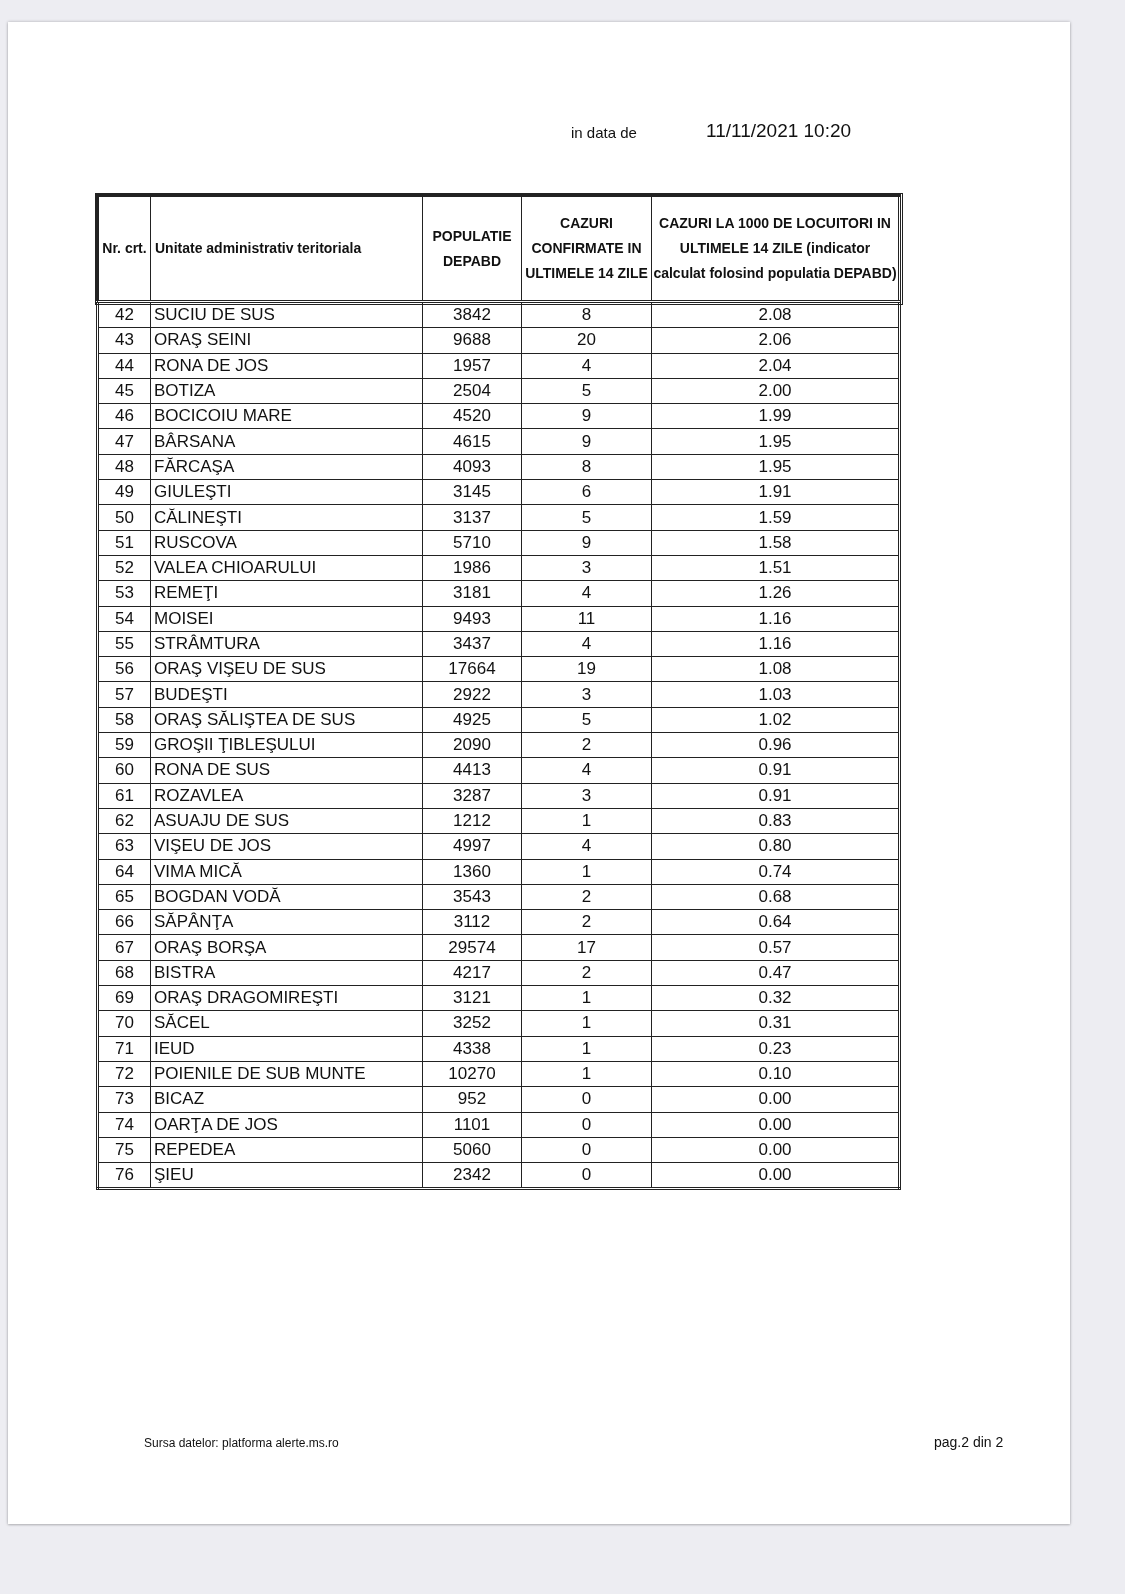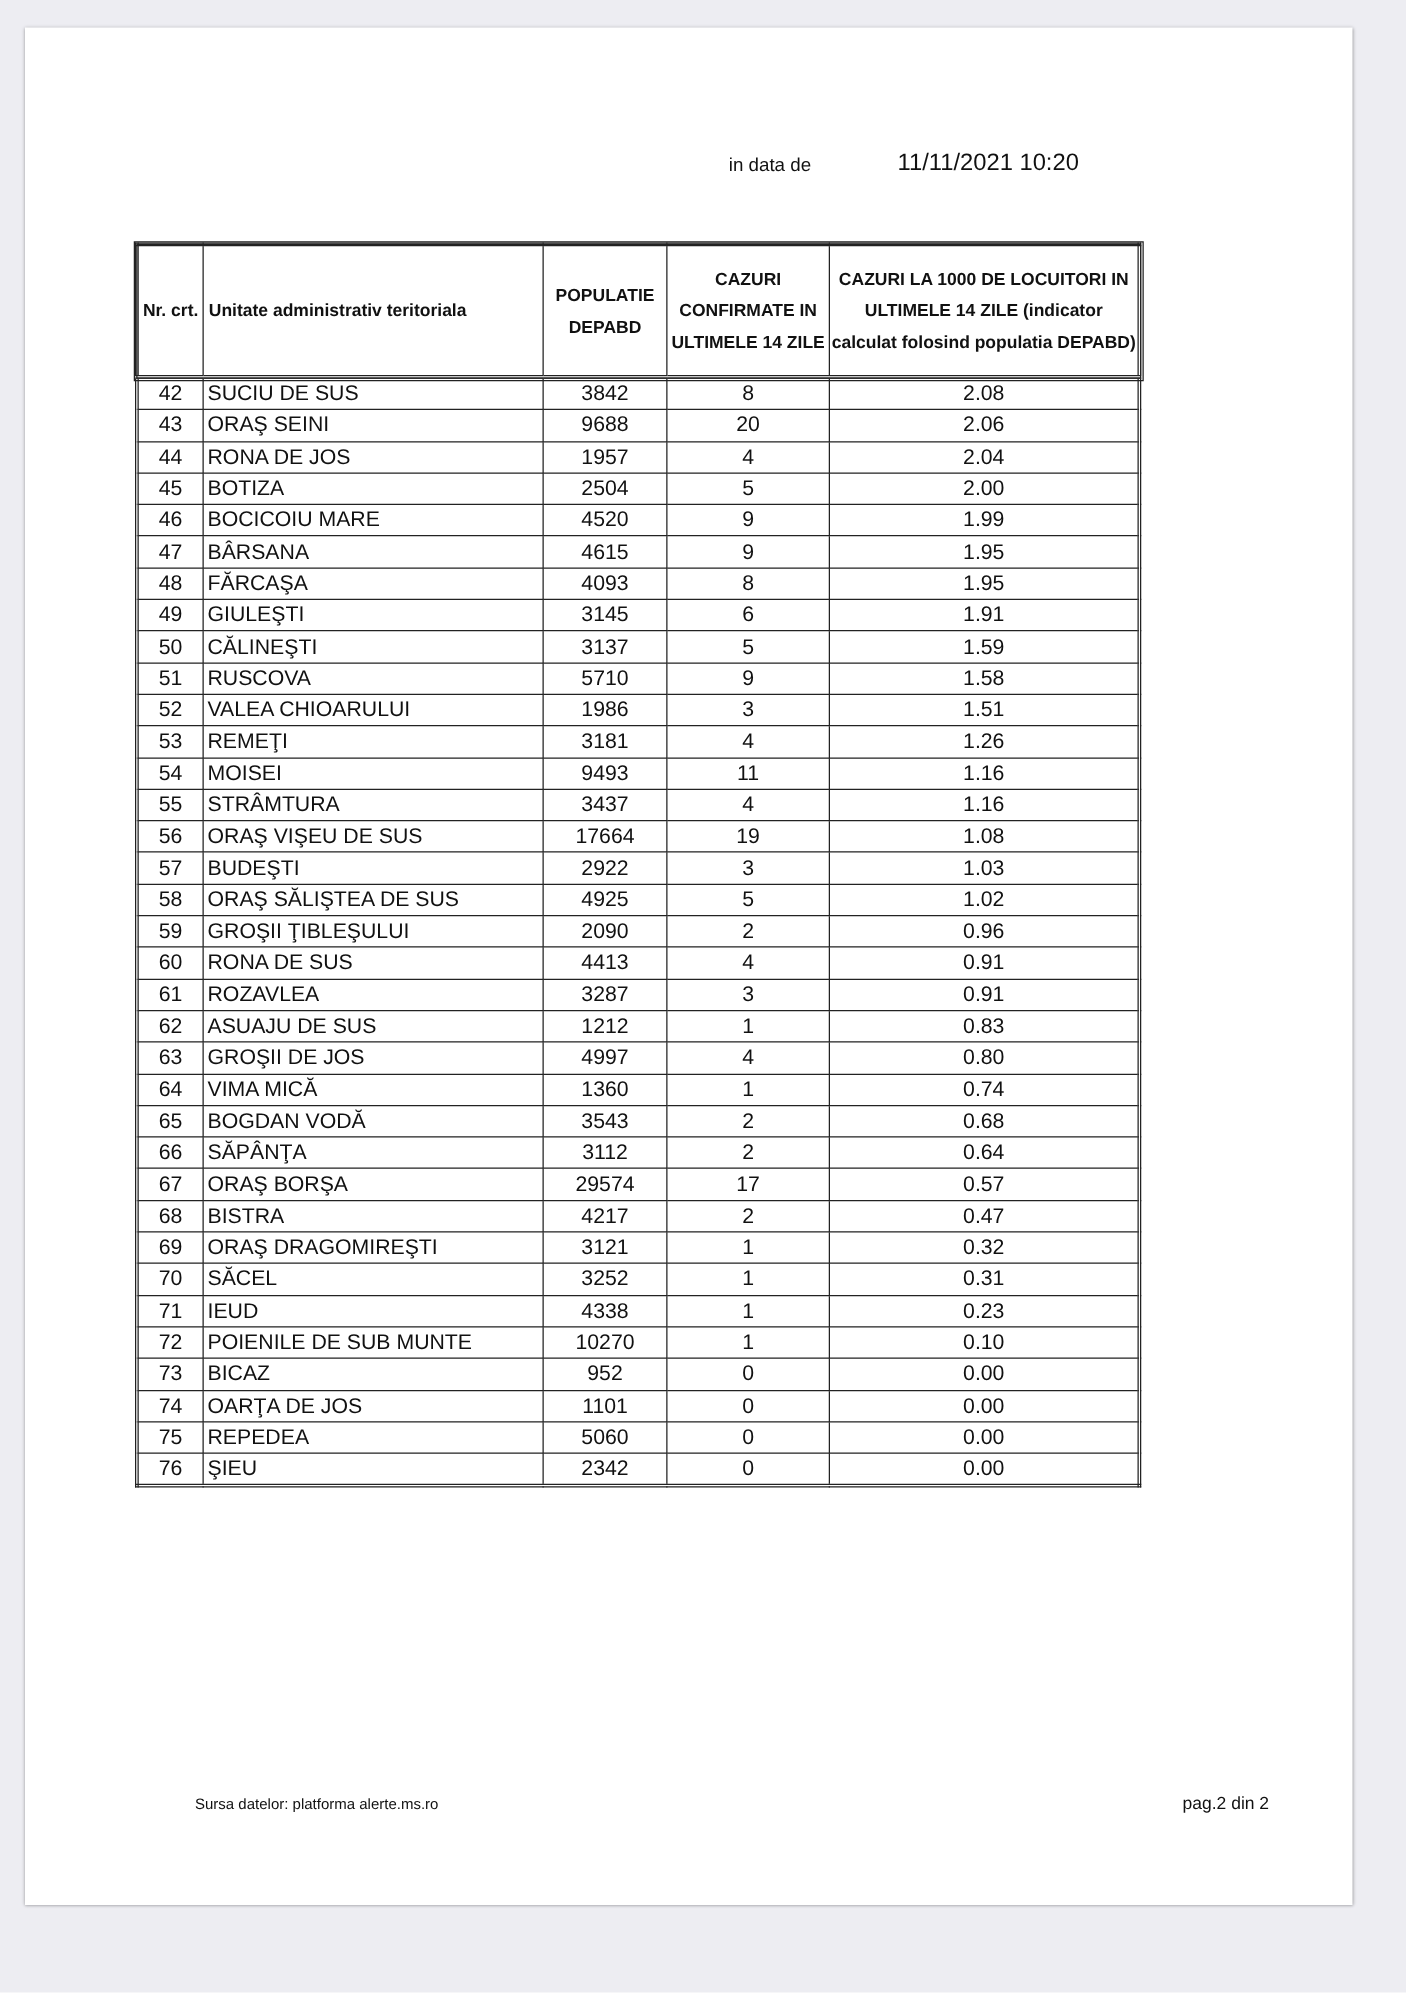--- a/index.html
+++ b/index.html
@@ -6,21 +6,21 @@
     body {
       width: 1125px; height: 1594px;
       background: #ededf2;
       position: relative;
       font-family: "Liberation Sans", sans-serif;
       color: #111;
       overflow: hidden;
     }
     .page {
       position: absolute;
-      left: 20px; top: 22px;
+      left: 8px; top: 22px;
       width: 1062px; height: 1502px;
       background: #ffffff;
       box-shadow: 0 0 3px rgba(0,0,0,0.25), 0 1px 2px rgba(0,0,0,0.15);
     }
     .date-line {
       position: absolute;
       top: 100px;
       left: 0; width: 100%;
       height: 22px;
     }
@@ -262,21 +262,21 @@
   </tr>
           <tr>
     <td class="nr">62</td>
     <td class="uat">ASUAJU DE SUS</td>
     <td class="pop">1212</td>
     <td class="caz">1</td>
     <td class="rate">0.83</td>
   </tr>
           <tr>
     <td class="nr">63</td>
-    <td class="uat">GROŞII DE JOS</td>
+    <td class="uat">VIŞEU DE JOS</td>
     <td class="pop">4997</td>
     <td class="caz">4</td>
     <td class="rate">0.80</td>
   </tr>
           <tr>
     <td class="nr">64</td>
     <td class="uat">VIMA MICĂ</td>
     <td class="pop">1360</td>
     <td class="caz">1</td>
     <td class="rate">0.74</td>

